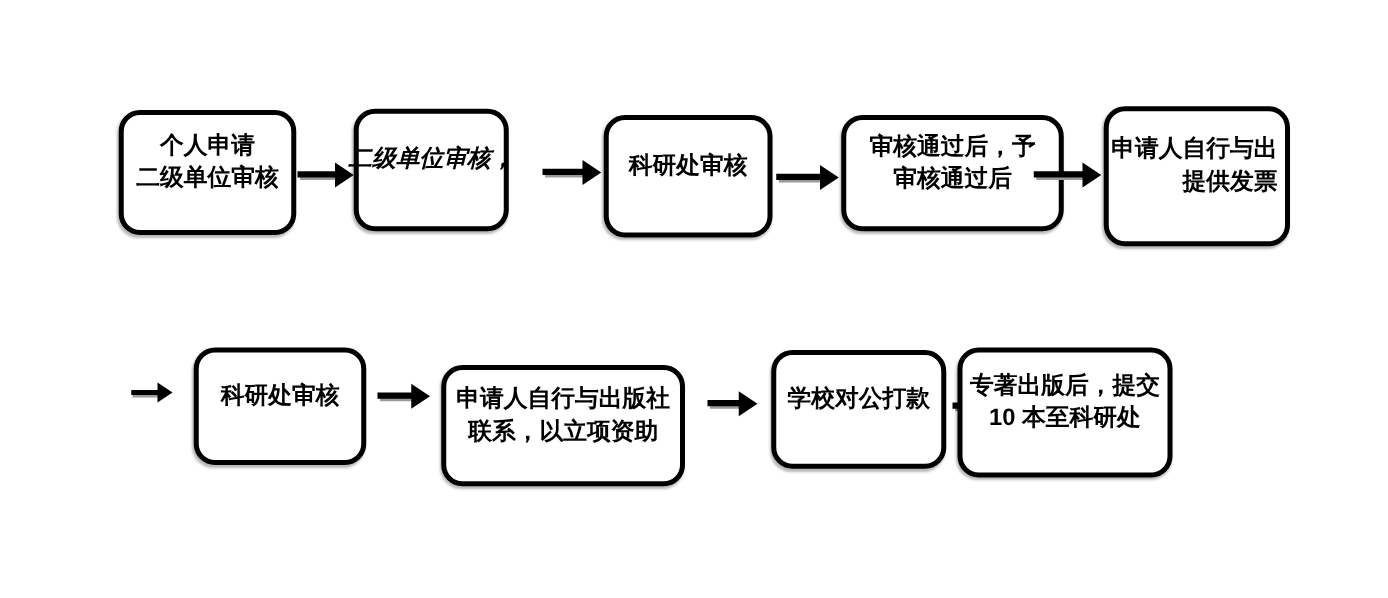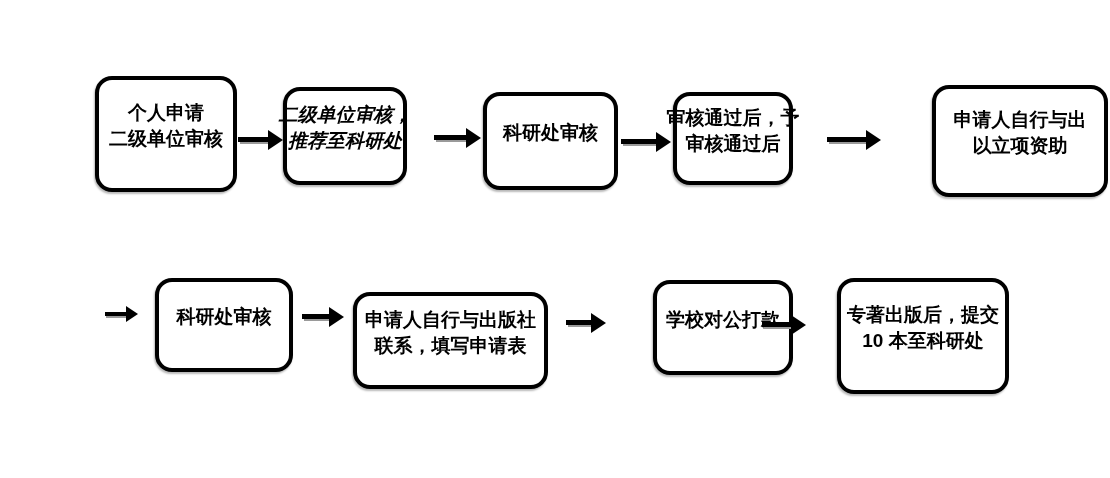--- a/index.html
+++ b/index.html
@@ -72,95 +72,94 @@
     border-left: 12px solid #000000;
     border-top: 8px solid transparent;
     border-bottom: 8px solid transparent;
   }
 </style>
 </head>
 <body>
 
 <div class="stage">
 
-  <div class="box" style="left:95px; top:76px; width:142px; height:116px;">
+  <div class="box" style="left:95px; top:88px; width:142px; height:100px;">
     <div class="line">个人申请</div>
     <div class="line">二级单位审核</div>
   </div>
 
   <div class="arrow" style="left:238px; top:130px; width:45px;">
     <div class="shaft"></div>
     <div class="head"></div>
   </div>
 
   <div class="box" style="left:283px; top:87px; width:124px; height:98px;font-style:italic;">
     <div class="line">二级单位审核，</div>
-    <div class="line">推荐至科研处</div>
   </div>
 
   <div class="arrow" style="left:434px; top:128px; width:47px;">
     <div class="shaft"></div>
     <div class="head"></div>
   </div>
 
   <div class="box" style="left:483px; top:92px; width:135px; height:98px;">
     <div class="line">科研处审核</div>
   </div>
 
   <div class="arrow" style="left:621px; top:132px; width:50px;">
     <div class="shaft"></div>
     <div class="head"></div>
   </div>
 
-  <div class="box" style="left:673px; top:92px; width:120px; height:93px;">
+  <div class="box" style="left:673px; top:92px; width:178px; height:93px;">
     <div class="line">审核通过后，予</div>
     <div class="line">审核通过后</div>
   </div>
 
   <div class="arrow" style="left:827px; top:130px; width:54px;">
     <div class="shaft"></div>
     <div class="head"></div>
   </div>
 
-  <div class="box" style="left:932px; top:85px; width:176px; height:112px;">
+  <div class="box" style="left:883px; top:85px; width:149px; height:112px;align-items:flex-end;">
     <div class="line">申请人自行与出</div>
-    <div class="line">以立项资助</div>
+    <div class="line">提供发票</div>
   </div>
 
   <div class="arrow small" style="left:105px; top:306px; width:33px;">
     <div class="shaft"></div>
     <div class="head"></div>
   </div>
 
   <div class="box" style="left:155px; top:278px; width:138px; height:94px;">
     <div class="line">科研处审核</div>
   </div>
 
   <div class="arrow" style="left:302px; top:307px; width:42px;">
     <div class="shaft"></div>
     <div class="head"></div>
   </div>
 
   <div class="box" style="left:353px; top:278px; width:195px; height:97px;margin-top:14px;">
     <div class="line">申请人自行与出版社</div>
-    <div class="line">联系，填写申请表</div>
+    <div class="line">联系，以立项资助</div>
   </div>
 
   <div class="arrow" style="left:566px; top:313px; width:40px;">
     <div class="shaft"></div>
     <div class="head"></div>
   </div>
 
-  <div class="box" style="left:617px; top:280px; width:140px; height:95px;margin-left:36px;">
+  <div class="box" style="left:617px; top:280px; width:140px; height:95px;">
     <div class="line">学校对公打款</div>
   </div>
 
   <div class="arrow" style="left:762px; top:315px; width:44px;">
     <div class="shaft"></div>
     <div class="head"></div>
   </div>
 
-  <div class="box" style="left:837px; top:278px; width:172px; height:116px;">
+  <div class="box" style="left:766px; top:278px; width:172px; height:104px;">
     <div class="line">专著出版后，提交</div>
     <div class="line">10 本至科研处</div>
   </div>
 
 </div>
 
 </body></html>

